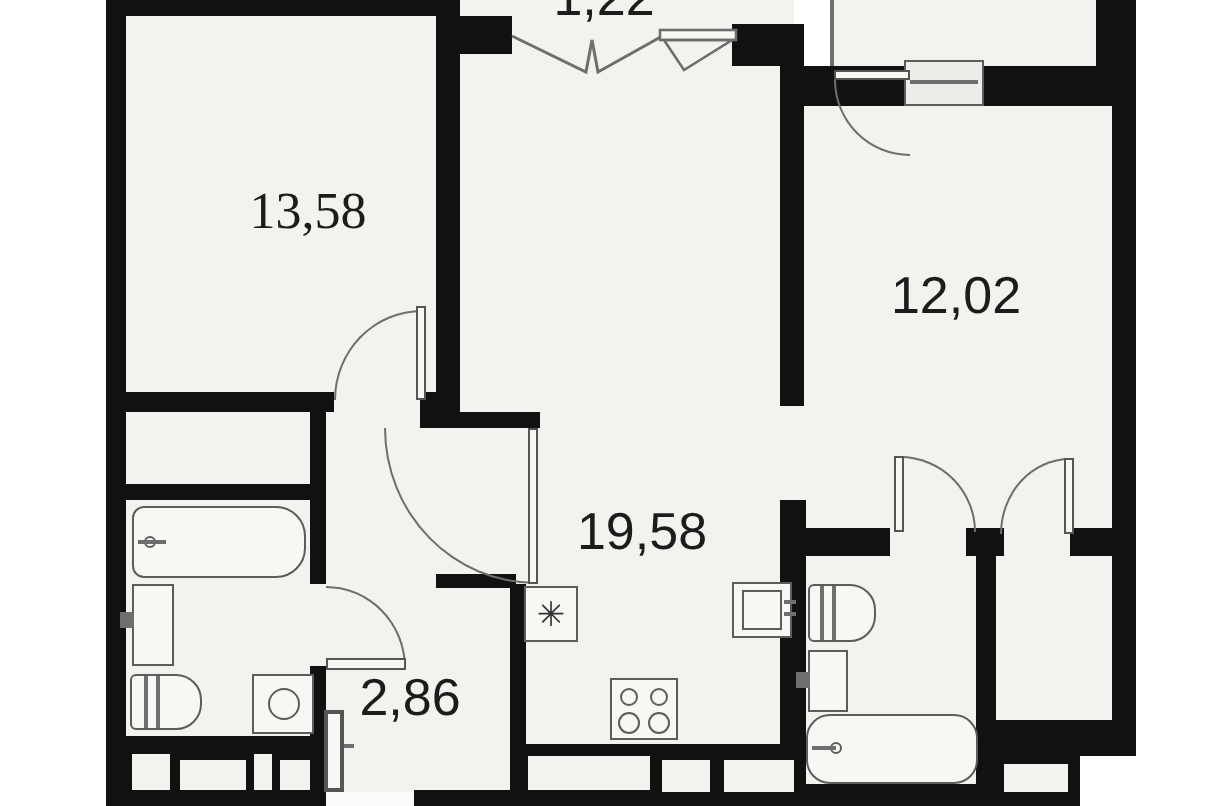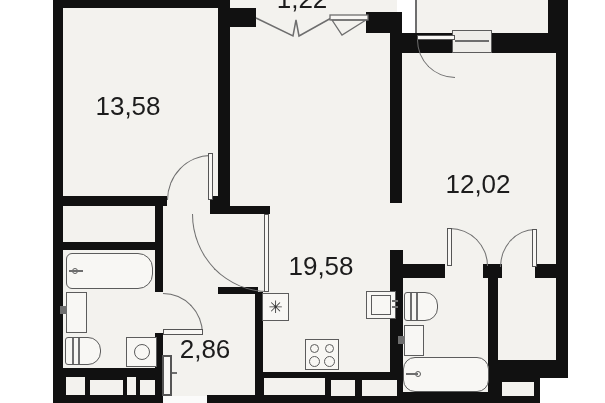--- a/index.html
+++ b/index.html
@@ -128,19 +128,19 @@
 
   <div class="fix" style="left:404px;top:292px;width:34px;height:29px;border-radius:3px 13px 13px 3px;"></div>
   <div class="mark" style="left:410px;top:293px;width:1.5px;height:27px;"></div>
   <div class="mark" style="left:416px;top:293px;width:1.5px;height:27px;"></div>
   <div class="fix" style="left:404px;top:325px;width:20px;height:31px;"></div>
   <div class="mark" style="left:398px;top:336px;width:7px;height:8px;"></div>
   <div class="fix" style="left:403px;top:357px;width:86px;height:35px;border-radius:12px;"></div>
   <div class="circle" style="left:415px;top:371px;width:6px;height:6px;"></div>
   <div class="mark" style="left:406px;top:373px;width:12px;height:1.5px;"></div>
 
-  <div class="lbl" style="left:128px;top:106px;">13,58</div>
+  <div class="lbl" style="left:154px;top:106px;font-family:Liberation Serif, serif;">13,58</div>
   <div class="lbl" style="left:302px;top:-1px;">1,22</div>
-  <div class="lbl" style="left:478px;top:148px;margin-top:36px;">12,02</div>
+  <div class="lbl" style="left:478px;top:148px;">12,02</div>
   <div class="lbl" style="left:321px;top:266px;text-align:center;">19,58</div>
   <div class="lbl" style="left:205px;top:349px;">2,86</div>
 
 </div>
 
 </body></html>

